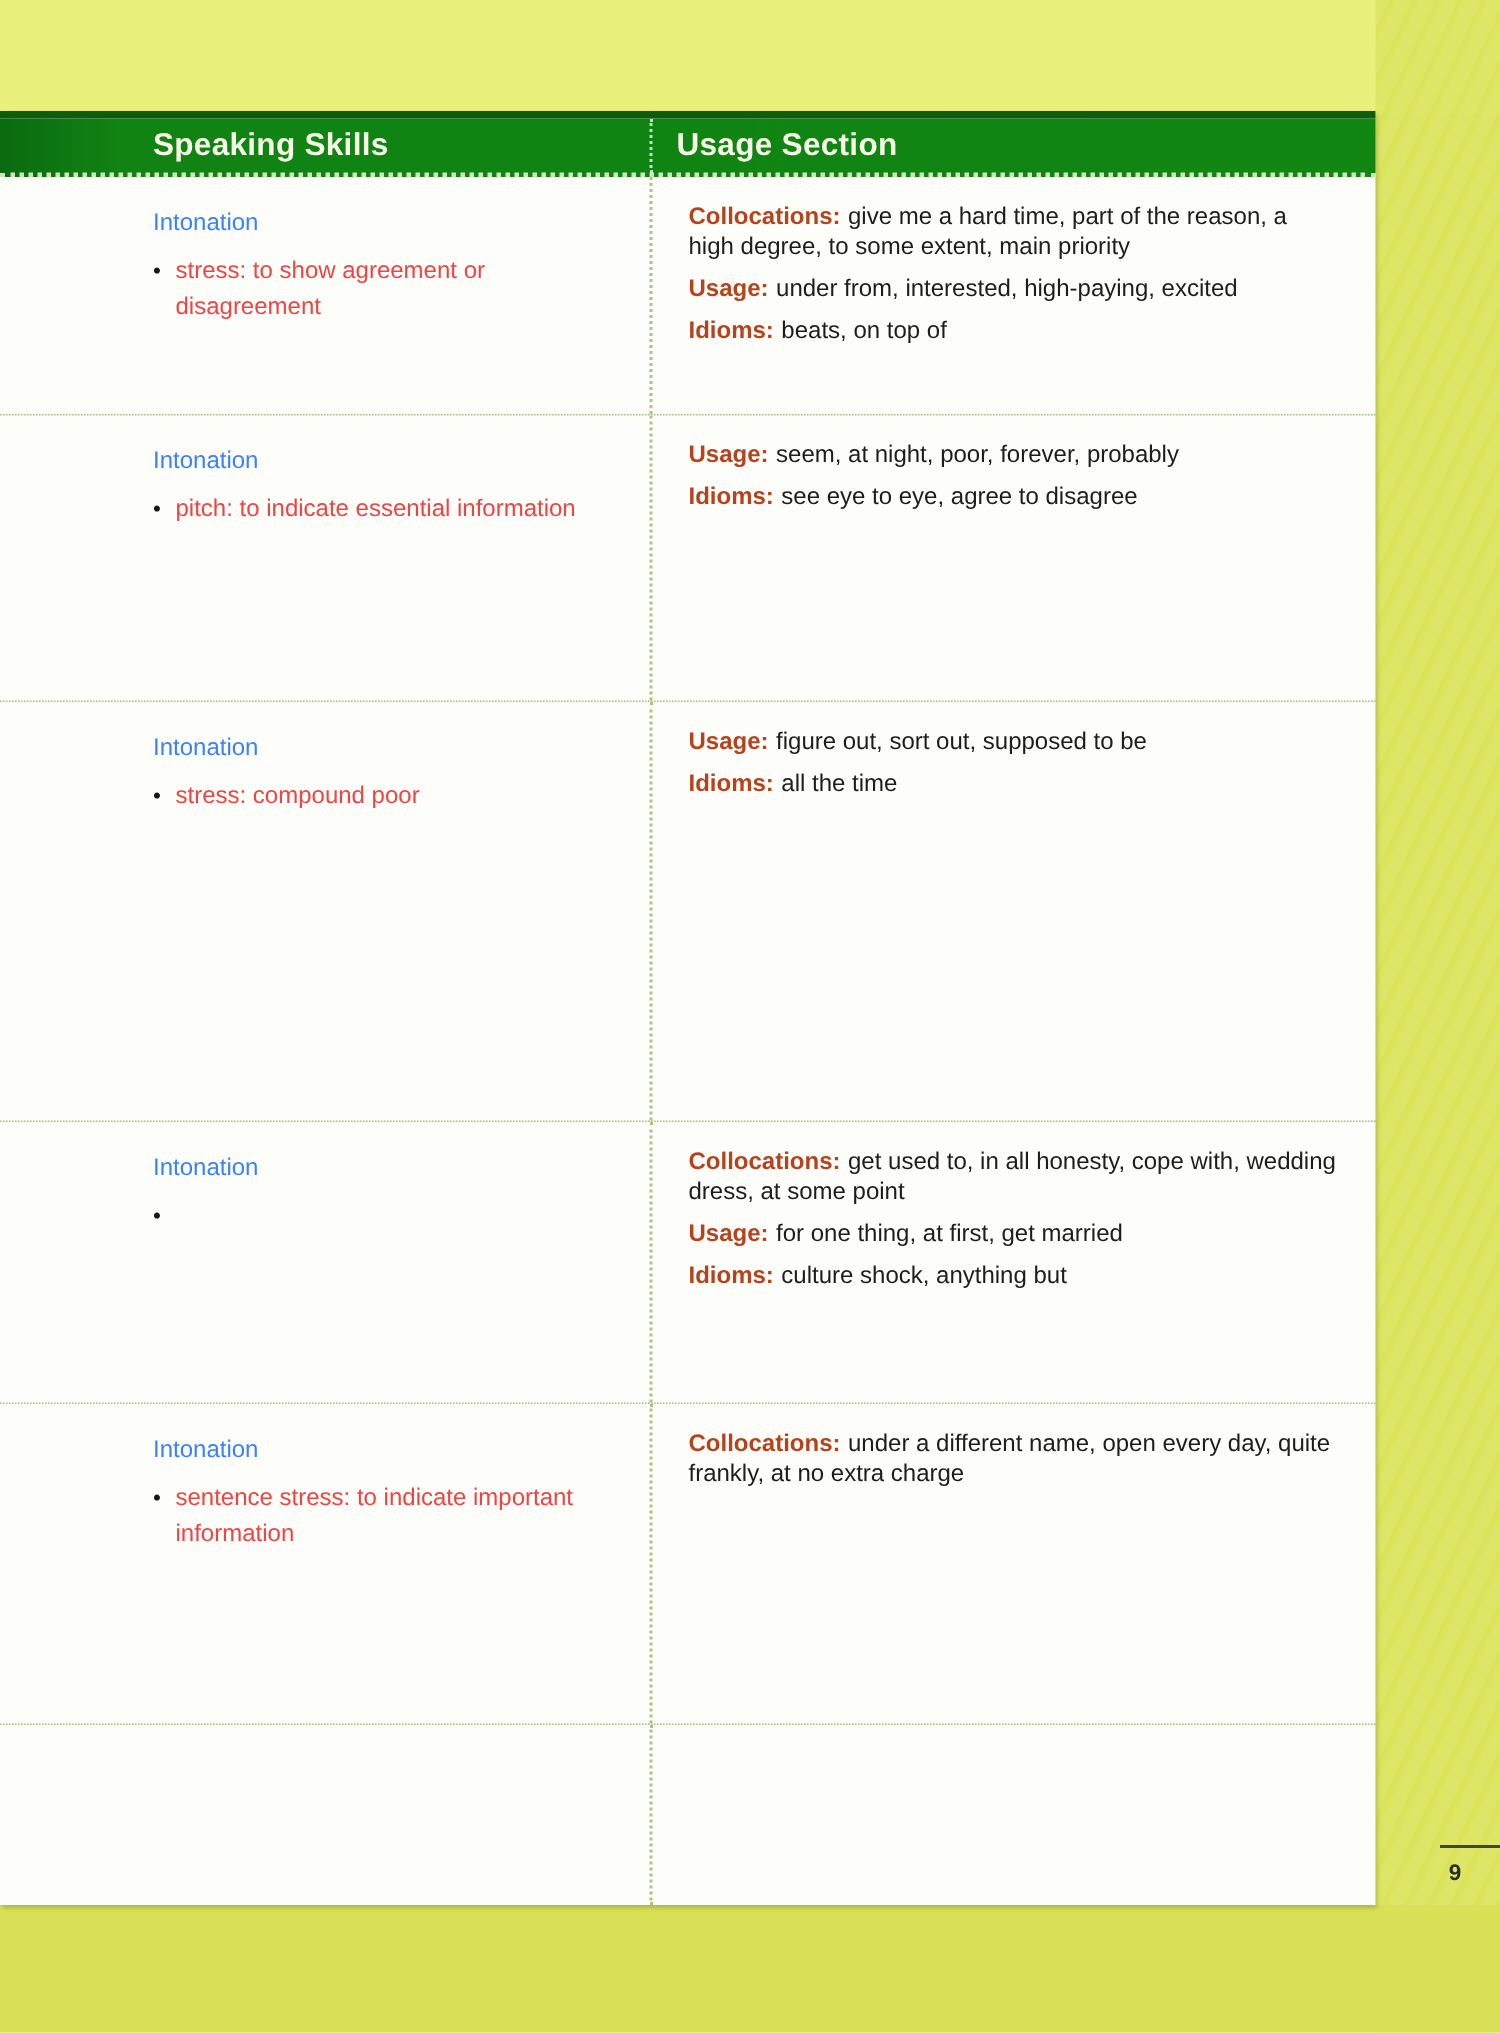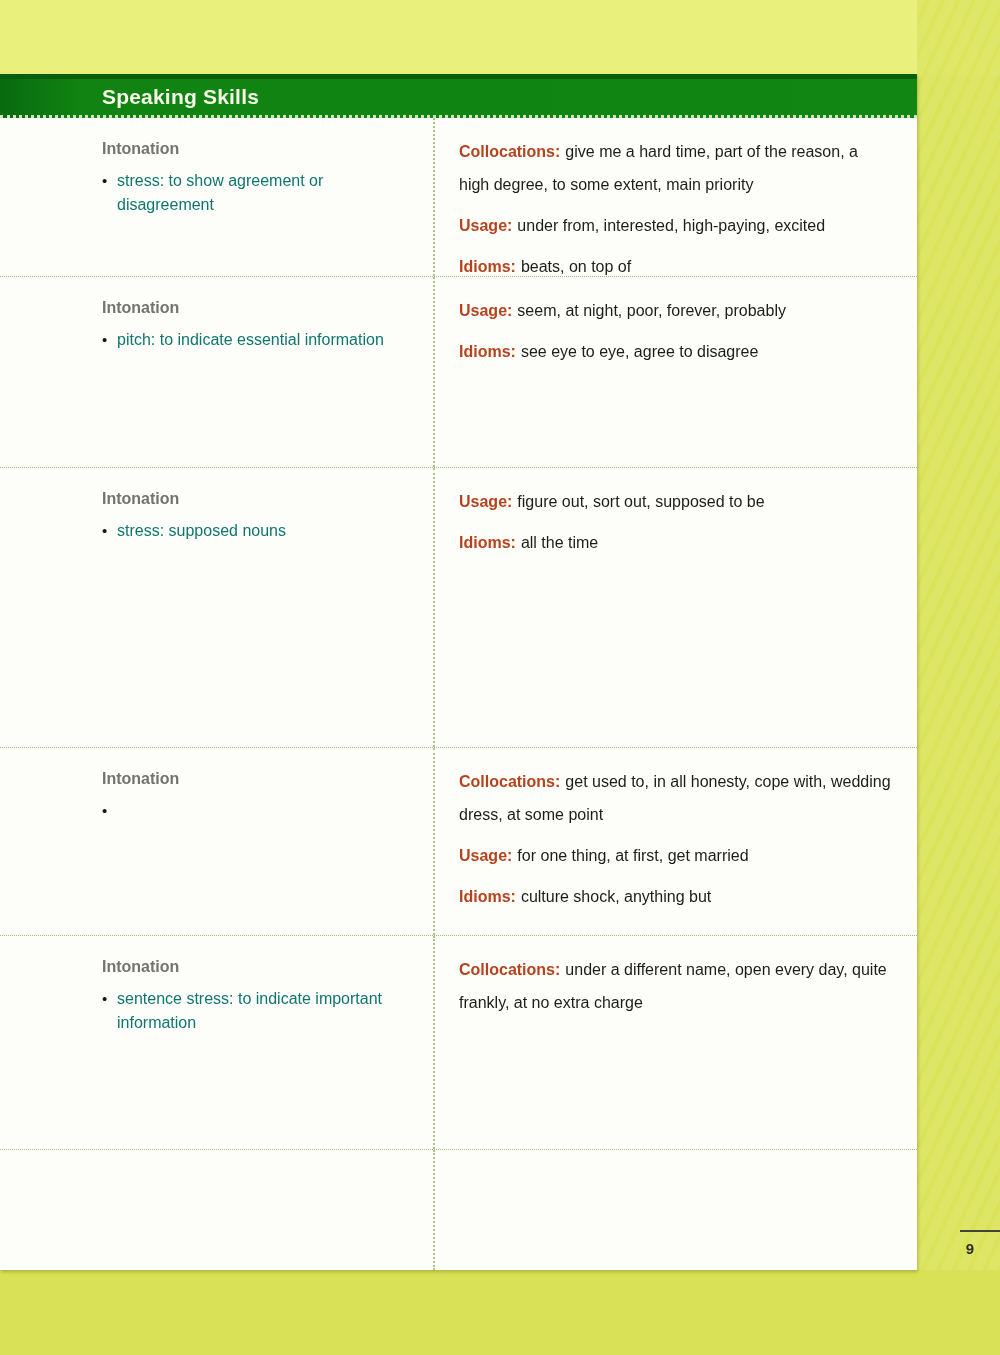--- a/index.html
+++ b/index.html
@@ -63,34 +63,34 @@
   .cell-left {
     width: 433px;
     padding: 22px 14px 0 102px;
   }
   .cell-right {
     flex: 1;
     padding: 17px 26px 0 24px;
     border-left: 2px dotted #aac581;
   }
   .item-heading {
-    font-size: 16px; font-weight: bold; color: #737373;
+    font-size: 16px; font-weight: normal; color: #3b82f6;
     margin-bottom: 11px;
   }
   .bullet-item { display: flex; }
   .bullet-dot {
     font-size: 15px; color: #161614; line-height: 24px;
     width: 15px; flex: 0 0 15px;
   }
   .bullet-text {
-    font-size: 16px; color: #0f766e; line-height: 24px;
+    font-size: 16px; color: #ef4444; line-height: 24px;
     max-width: 300px;
   }
   .usage-para {
-    font-size: 16px; color: #1d1d1b; line-height: 33px;
+    font-size: 16px; color: #1d1d1b; line-height: 20px;
     margin-bottom: 8px;
   }
   .usage-label {
     font-weight: bold; color: #b5441e;
     margin-right: 5px;
   }
   .page-num-rule {
     position: absolute; left: 960px; top: 1230px; width: 40px; height: 2px;
     background: #44443c;
   }
@@ -104,20 +104,21 @@
 <body>
 
 <div class="top-strip"></div>
 <div class="right-strip"></div>
 <div class="bottom-strip"></div>
 
 <div class="page">
 
   <div class="header-bar">
     <div class="header-cell left">Speaking Skills</div>
+    <div class="header-cell right">Usage Section</div>
   </div>
 
   <div class="rows">
 
     <div class="row row-h1">
       <div class="cell-left">
         <div class="item-heading">Intonation</div>
         <div class="bullet-item">
           <span class="bullet-dot">•</span>
           <span class="bullet-text">stress: to show agreement or disagreement</span>
@@ -142,21 +143,21 @@
         <p class="usage-para"><span class="usage-label">Usage:</span><span>seem, at night, poor, forever, probably</span></p>
         <p class="usage-para"><span class="usage-label">Idioms:</span><span>see eye to eye, agree to disagree</span></p>
       </div>
     </div>
 
     <div class="row row-h3">
       <div class="cell-left">
         <div class="item-heading">Intonation</div>
         <div class="bullet-item">
           <span class="bullet-dot">•</span>
-          <span class="bullet-text">stress: supposed nouns</span>
+          <span class="bullet-text">stress: compound poor</span>
         </div>
       </div>
       <div class="cell-right">
         <p class="usage-para"><span class="usage-label">Usage:</span><span>figure out, sort out, supposed to be</span></p>
         <p class="usage-para"><span class="usage-label">Idioms:</span><span>all the time</span></p>
       </div>
     </div>
 
     <div class="row row-h4">
       <div class="cell-left">

